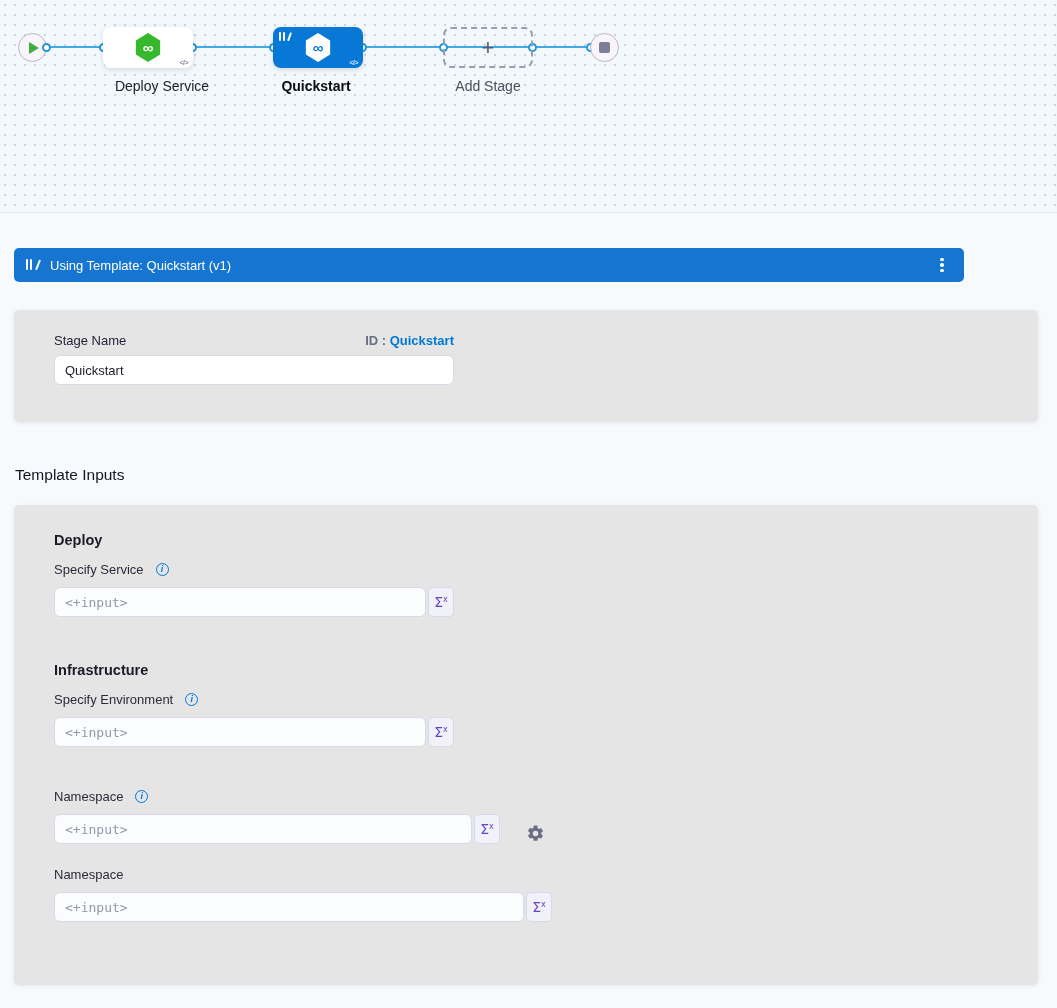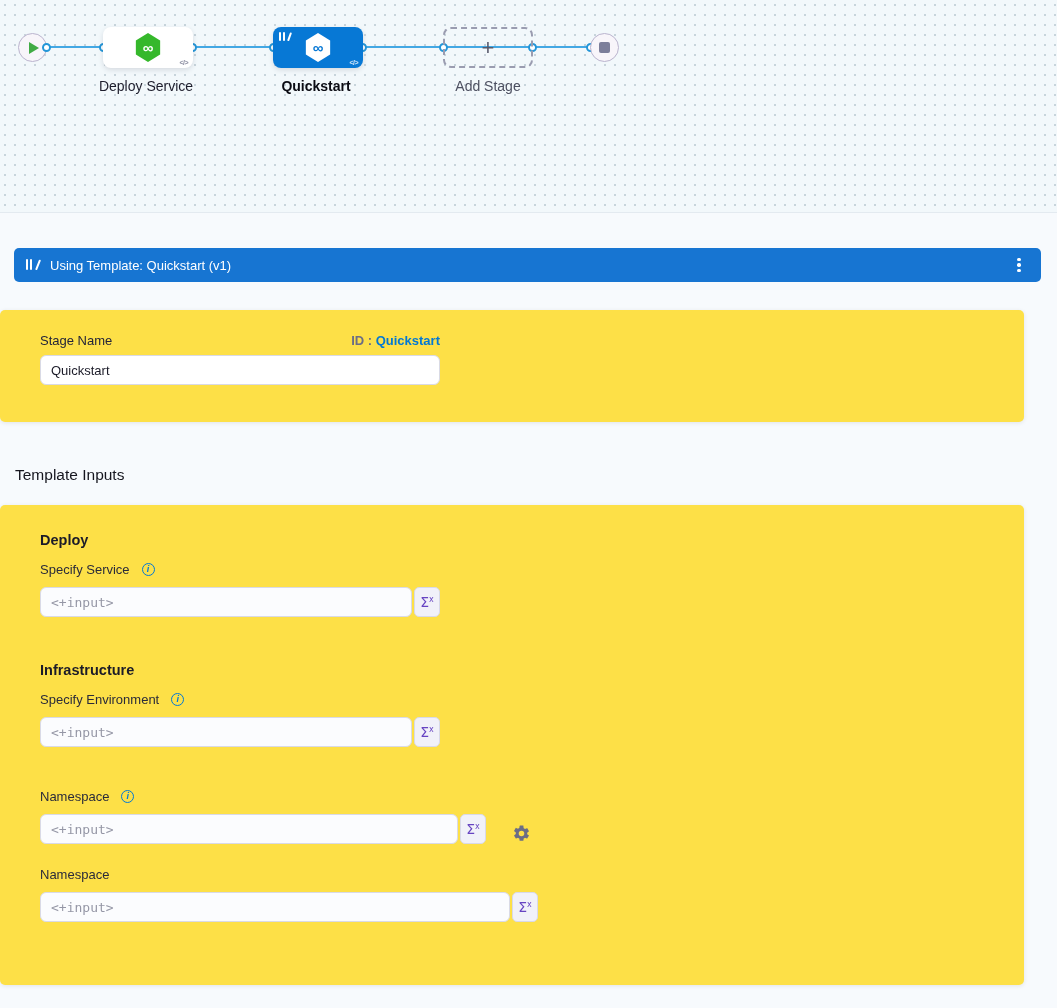--- a/index.html
+++ b/index.html
@@ -71,44 +71,44 @@
   .tpl-badge i, .banner-icon i { display:block; position:absolute; background:#ffffff; border-radius:1px; }
   .tpl-badge i.b1 { left:0; top:0; width:2px; height:9px; }
   .tpl-badge i.b2 { left:4px; top:0; width:2px; height:9px; }
   .tpl-badge i.b3 { left:8px; top:0; width:2px; height:9px; transform:rotate(20deg); transform-origin:bottom; }
   .plus-glyph { font-size:22px; font-weight:300; color:#585a6c; line-height:1; }
 
   .node-label {
     position:absolute; top:78px; width:140px; text-align:center;
     font-size:14px; color:#1d1d2c;
   }
-  .node-label.l1 { left:76px; }
+  .node-label.l1 { left:92px; }
   .node-label.l2 { left:246px; font-weight:bold; color:#0b0b13; }
   .node-label.l3 { left:418px; color:#4d5061; }
 
   
   .banner {
-    position:absolute; top:248px; left:14px; width:1027px; height:34px;
+    position:absolute; top:248px; left:14px; width:950px; height:34px;
     background:#1775d2; border-radius:5px;
     display:flex; align-items:center; padding:0 12px;
     color:#ffffff; font-size:13px;
   }
   .banner-icon { position:relative; width:15px; height:12px; margin-right:9px; }
   .banner-icon i.b1 { left:0; top:0; width:2px; height:11px; }
   .banner-icon i.b2 { left:4px; top:0; width:2px; height:11px; }
   .banner-icon i.b3 { left:9px; top:0; width:2px; height:11px; transform:rotate(22deg); transform-origin:bottom; }
   .kebab {
     margin-left:auto; width:20px; height:20px; cursor:pointer;
     display:flex; flex-direction:column; align-items:center; justify-content:center; gap:2px;
   }
   .kebab b { width:3.4px; height:3.4px; border-radius:50%; background:#ffffff; }
 
   
   .card {
-    position:absolute; left:0; background:#fde047; border-radius:5px;
+    position:absolute; left:14px; background:#e5e5e5; border-radius:5px;
     box-shadow:0 1px 4px rgba(40,41,61,.10);
   }
   .card.stage-card { top:310px; width:1024px; height:112px; }
   .card.inputs-card { top:505px; width:1024px; height:480px; }
 
   .stage-head {
     position:absolute; top:23px; left:40px; width:400px;
     display:flex; justify-content:space-between; align-items:baseline;
     font-size:13px;
   }

